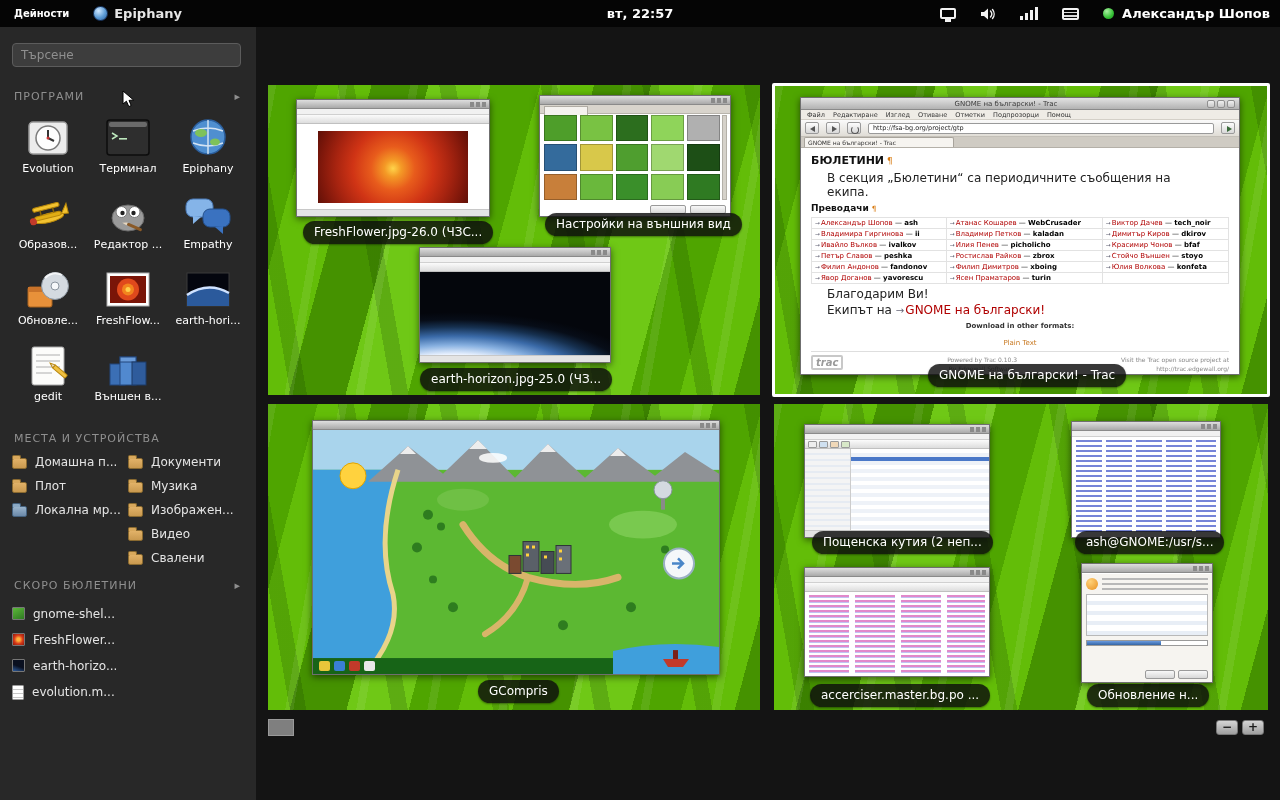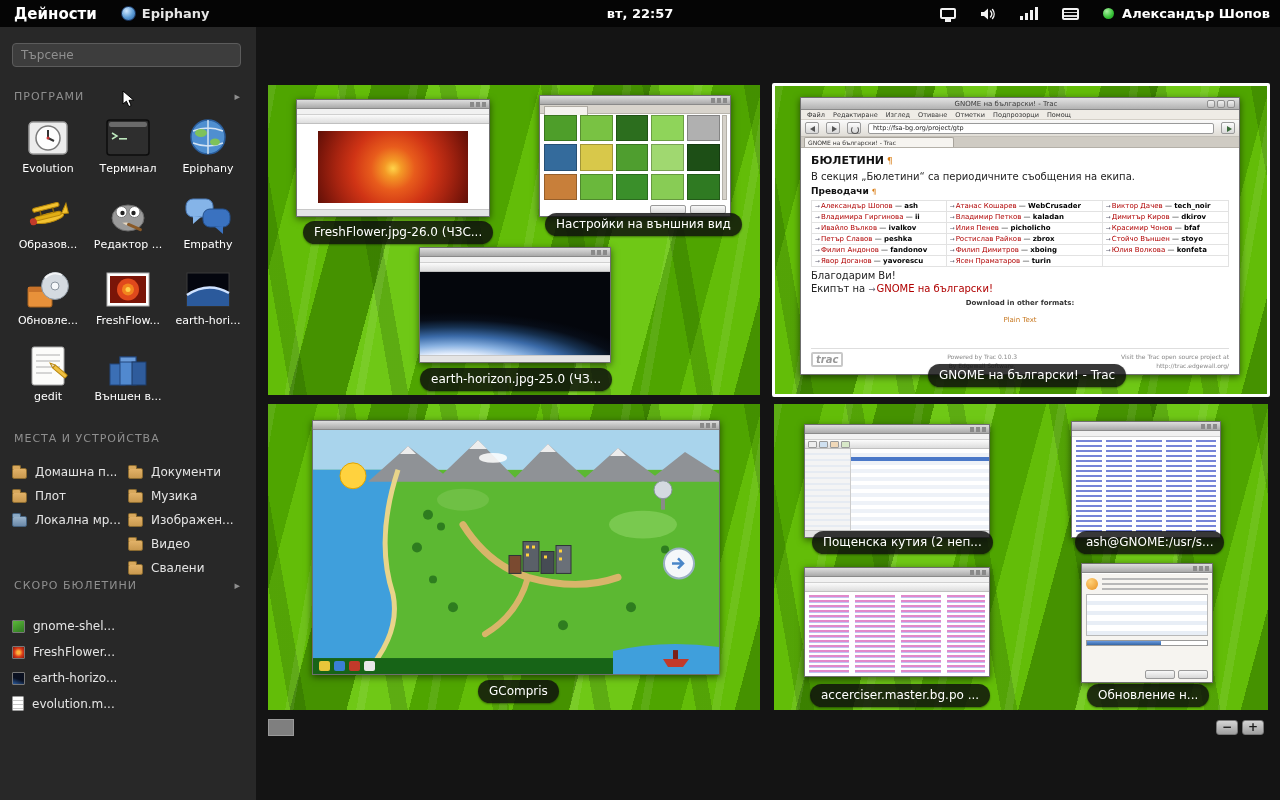--- a/index.html
+++ b/index.html
@@ -3,21 +3,21 @@
 <meta charset="utf-8">
 <style>
   * { box-sizing: border-box; margin: 0; padding: 0; }
   html,body { background:#000; }
   body { font-family:"DejaVu Sans","Liberation Sans",sans-serif; }
   #screen { position:relative; width:1280px; height:800px; background:#141414; overflow:hidden; }
 
   
   .topbar { position:absolute; left:0; top:0; width:1280px; height:27px; background:#050505;
             display:flex; align-items:center; color:#fff; z-index:30; }
-  .activities { font-weight:bold; font-size:15px; padding:0 14px; cursor:pointer; }
+  .activities { font-weight:bold; font-size:10px; padding:0 14px; cursor:pointer; }
   .appmenu { display:flex; align-items:center; gap:6px; font-size:13px; font-weight:bold; color:#e6e6e6; padding:0 10px; cursor:pointer; }
   .eph-ico { width:15px; height:15px; border-radius:50%; flex:none;
              background:radial-gradient(circle at 35% 30%, #cfe8ff, #5b9bd5 55%, #2b5e9c); border:1px solid #1c3a66; }
   .clock { position:absolute; left:50%; transform:translateX(-50%); font-size:13px; font-weight:bold; cursor:pointer; }
   .tb-right { margin-left:auto; display:flex; align-items:center; gap:24px; padding-right:10px; }
   .i-display { width:16px; height:11px; border:2px solid #f2f2f2; border-radius:2px; position:relative; }
   .i-display::after { content:""; position:absolute; left:3px; bottom:-5px; width:6px; height:3px; background:#f2f2f2; }
   .i-volume { display:flex; align-items:center; }
   .i-signal { display:flex; align-items:flex-end; gap:2px; height:13px; }
   .i-signal i { width:3px; background:#f2f2f2; display:block; }
@@ -42,21 +42,21 @@
 
   .appgrid { position:absolute; left:8px; top:84px; width:240px; display:flex; flex-wrap:wrap; }
   .app { width:80px; height:76px; text-align:center; cursor:pointer; }
   .app-icon { width:54px; height:54px; margin:0 auto; }
   .app-icon svg { width:54px; height:54px; display:block; }
   .app-label { font-size:11px; color:#fff; margin-top:-3px; white-space:nowrap; overflow:hidden; }
 
   .col { position:absolute; width:114px; }
   .pc1 { left:12px; top:428px; } .pc2 { left:128px; top:428px; }
   .rc1 { left:12px; top:580px; } .rc2 { left:128px; top:580px; }
-  .place, .recent-item { display:flex; align-items:flex-end; color:#e4e4e4; font-size:12px; cursor:pointer; white-space:nowrap; overflow:hidden; }
+  .place, .recent-item { display:flex; align-items:flex-start; color:#e4e4e4; font-size:12px; cursor:pointer; white-space:nowrap; overflow:hidden; }
   .place { height:24px; } .recent-item { height:26px; }
 
   .mfold { width:15px; height:11px; background:linear-gradient(#e2b268,#c9994f); border:1px solid #8a6a30;
            border-radius:2px; position:relative; margin-right:8px; margin-top:3px; flex:none; }
   .mfold::before { content:""; position:absolute; top:-4px; left:-1px; width:7px; height:3px;
                    background:#d8a85c; border:1px solid #8a6a30; border-bottom:none; border-radius:2px 2px 0 0; }
   .mfold.net { background:linear-gradient(#9ab4cc,#6a88a8); border-color:#44617e; }
   .mfold.net::before { background:#8aa8c4; border-color:#44617e; }
   .mdoc { width:12px; height:15px; background:#fff; border:1px solid #9a9a9a; border-radius:1px; margin-right:8px; flex:none;
           background-image:repeating-linear-gradient(180deg, transparent 0 3px, #c8c8c8 3px 4px); background-clip:padding-box; }
@@ -130,21 +130,21 @@
   .addr { flex:1; height:11px; background:#fff; border:1px solid #9a9a9a; border-radius:2px; font-size:6.5px;
           line-height:9px; padding:0 4px; color:#222; white-space:nowrap; overflow:hidden; }
   .tabstrip { height:11px; background:#cfcbc3; border-bottom:1px solid #b4b0a8; display:flex; align-items:flex-end; padding:0 3px; }
   .btab { width:150px; height:10px; background:#f6f4f0; border:1px solid #a8a49c; border-bottom:none;
           border-radius:2px 2px 0 0; font-size:6px; line-height:9px; padding:0 3px; color:#333; white-space:nowrap; overflow:hidden; }
   .page { position:absolute; top:50px; bottom:0; left:0; right:0; background:#fff; padding:5px 10px 4px;
           display:flex; flex-direction:column; overflow:hidden; }
   .h1 { font-size:11px; font-weight:bold; color:#111; margin:1px 0 3px; }
   .h2 { font-size:9px; font-weight:bold; color:#111; margin:3px 0 2px; }
   .pil { color:#d87a10; font-weight:normal; margin-left:3px; font-size:80%; }
-  .para { font-size:10px; color:#222; margin:1px 0; }
+  .para { font-size:12px; color:#222; margin:1px 16px; }
   .ttab { border-collapse:collapse; margin:2px 0; width:100%; }
   .ttab td { border:1px solid #e2e2e2; font-size:7px; padding:1px 3px; white-space:nowrap; overflow:hidden; }
   .wlink { color:#b00000; cursor:pointer; }
   .wlink::before { content:"→"; color:#667; margin-right:1px; font-size:85%; }
   .nick { font-weight:bold; color:#000; }
   .nick::before { content:" — "; font-weight:normal; }
   .dl { text-align:center; margin:4px 0 2px; }
   .dl-h { font-size:7px; font-weight:bold; color:#333; }
   .olink { font-size:7px; color:#c87820; cursor:pointer; }
   .pfoot { margin-top:auto; border-top:1px solid #dedede; padding-top:3px; display:flex; align-items:flex-start; }

